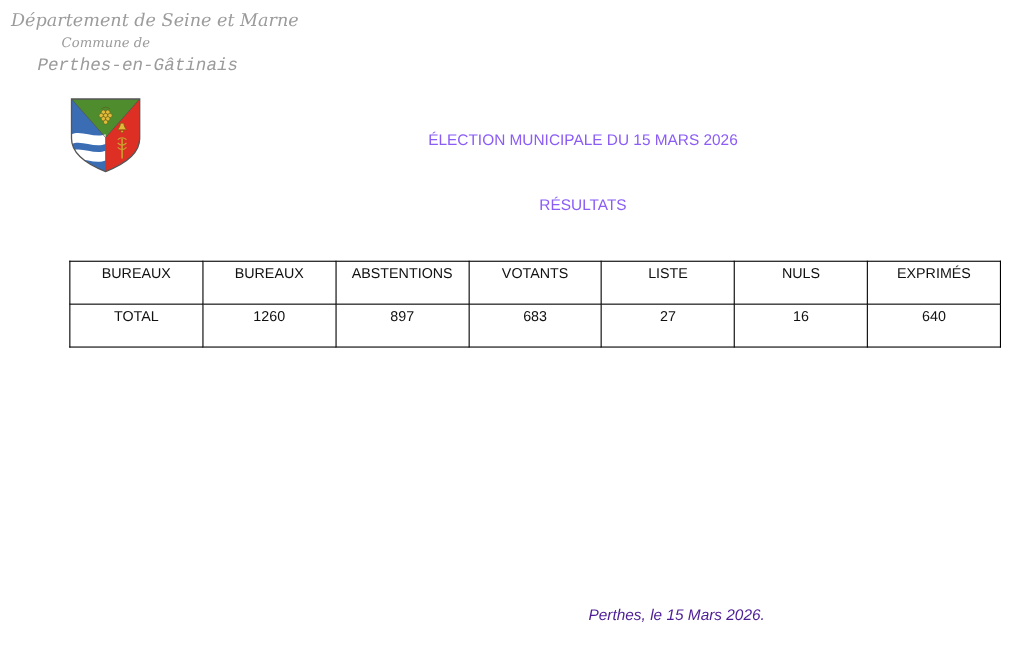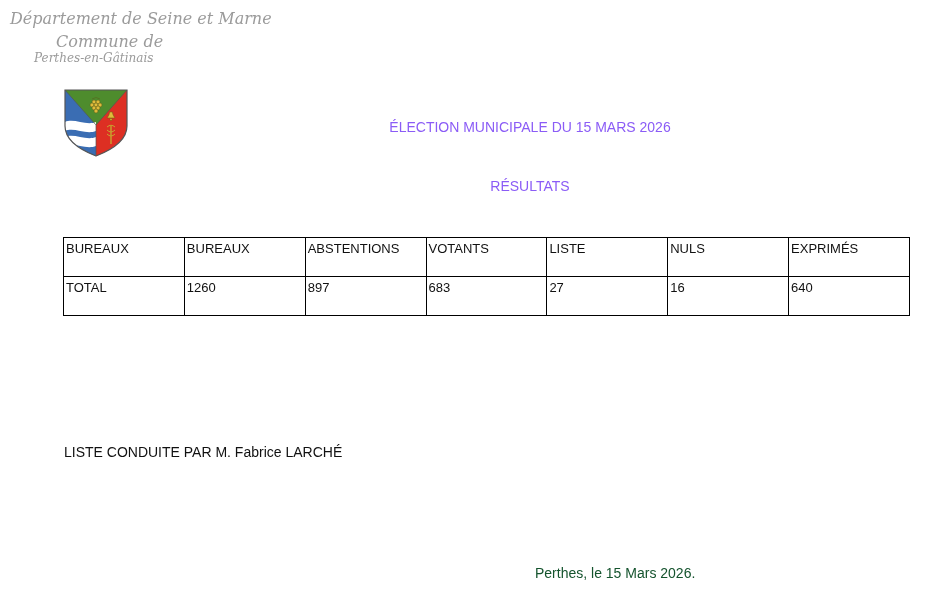--- a/index.html
+++ b/index.html
@@ -16,22 +16,22 @@
   
   .letterhead { position: absolute; left: 0; top: 0; }
   .lh-line {
     position: absolute;
     font-family: "DejaVu Serif", serif;
     font-style: italic;
     color: #9b9b9b;
     white-space: nowrap;
   }
   .lh1 { left: 10px; top: 9px;  font-size: 16px; }
-  .lh2 { left: 56px; top: 32px; font-size: 16px; }
-  .lh3 { left: 34px; top: 51px; font-size: 12px; }
+  .lh2 { left: 56px; top: 32px; font-size: 12px; }
+  .lh3 { left: 34px; top: 51px; font-size: 16px; font-family: Liberation Mono, monospace; }
 
   
   .coat { position: absolute; left: 62px; top: 88px; }
 
   
   .main-title, .subtitle {
     position: absolute;
     left: 530px;
     transform: translateX(-50%);
     white-space: nowrap;
@@ -49,42 +49,43 @@
     width: 847px;
     border-collapse: collapse;
     table-layout: fixed;
     font-size: 13px;
     color: #111;
   }
   table.results th, table.results td {
     border: 1px solid #000;
     height: 35px;
     vertical-align: top;
-    text-align: left;
+    text-align: center;
     padding: 3px 2px 0 2px;
     font-weight: normal;
     margin-top: 15px;
   }
 
   
   .list-line {
     position: absolute;
     left: 64px;
     top: 444px;
     font-size: 14px;
     white-space: nowrap;
     color: #111;
   }
   .date-line {
     position: absolute;
     left: 535px;
-    top: 565px;
+    top: 551px;
     font-size: 14px;
     white-space: nowrap;
-    color: #14532d;
+    color: #4c1d95;
+    font-style: italic;
   }
 </style>
 </head>
 <body>
 
 <div class="page">
 
   <div class="letterhead">
     <div class="lh-line lh1">Département de Seine et Marne</div>
     <div class="lh-line lh2">Commune de</div>
@@ -154,16 +155,15 @@
         <td>1260</td>
         <td>897</td>
         <td>683</td>
         <td>27</td>
         <td>16</td>
         <td>640</td>
       </tr>
     </tbody>
   </table>
 
-  <div class="list-line">LISTE CONDUITE PAR M. Fabrice LARCHÉ</div>
   <div class="date-line">Perthes, le 15 Mars 2026.</div>
 
 </div>
 
 </body></html>

